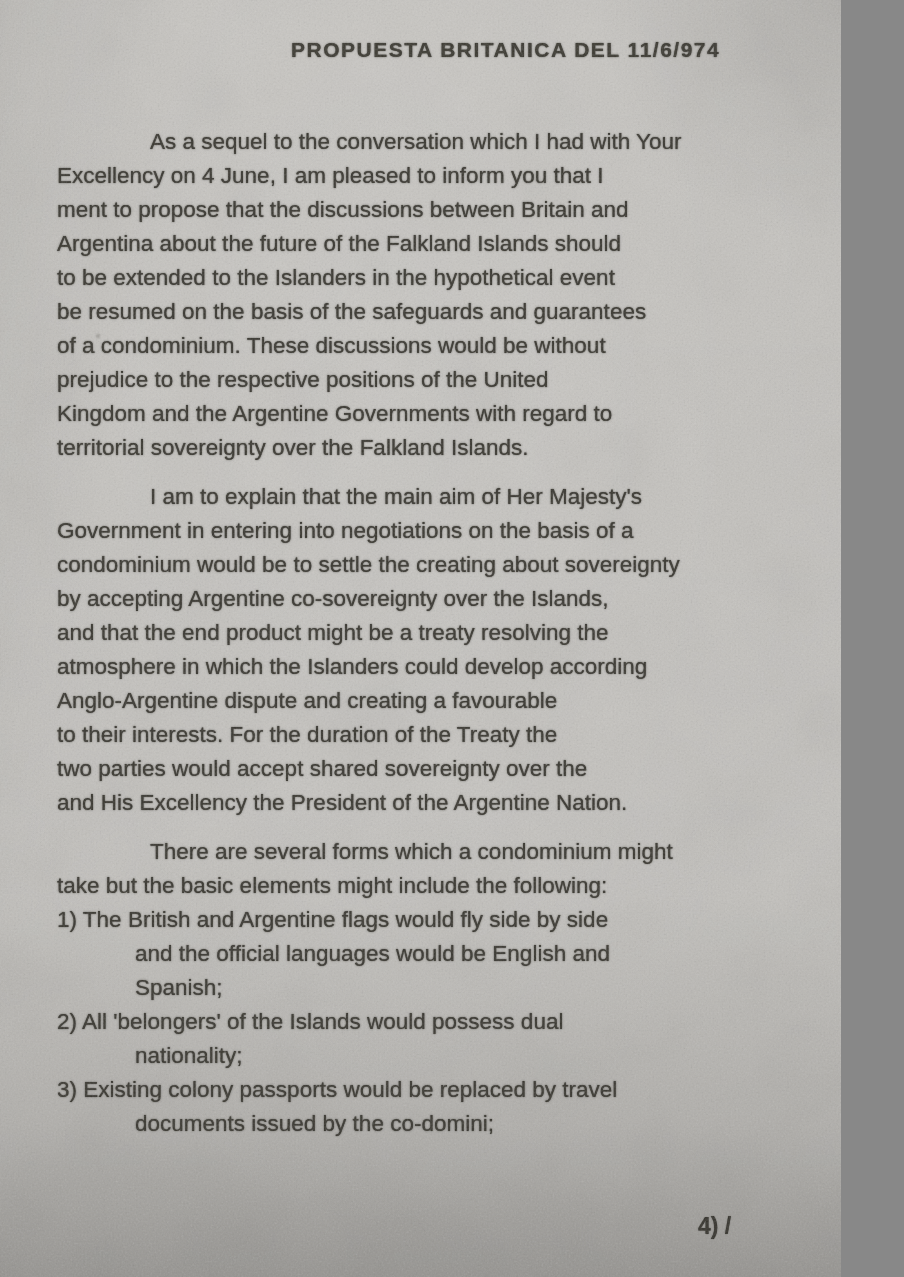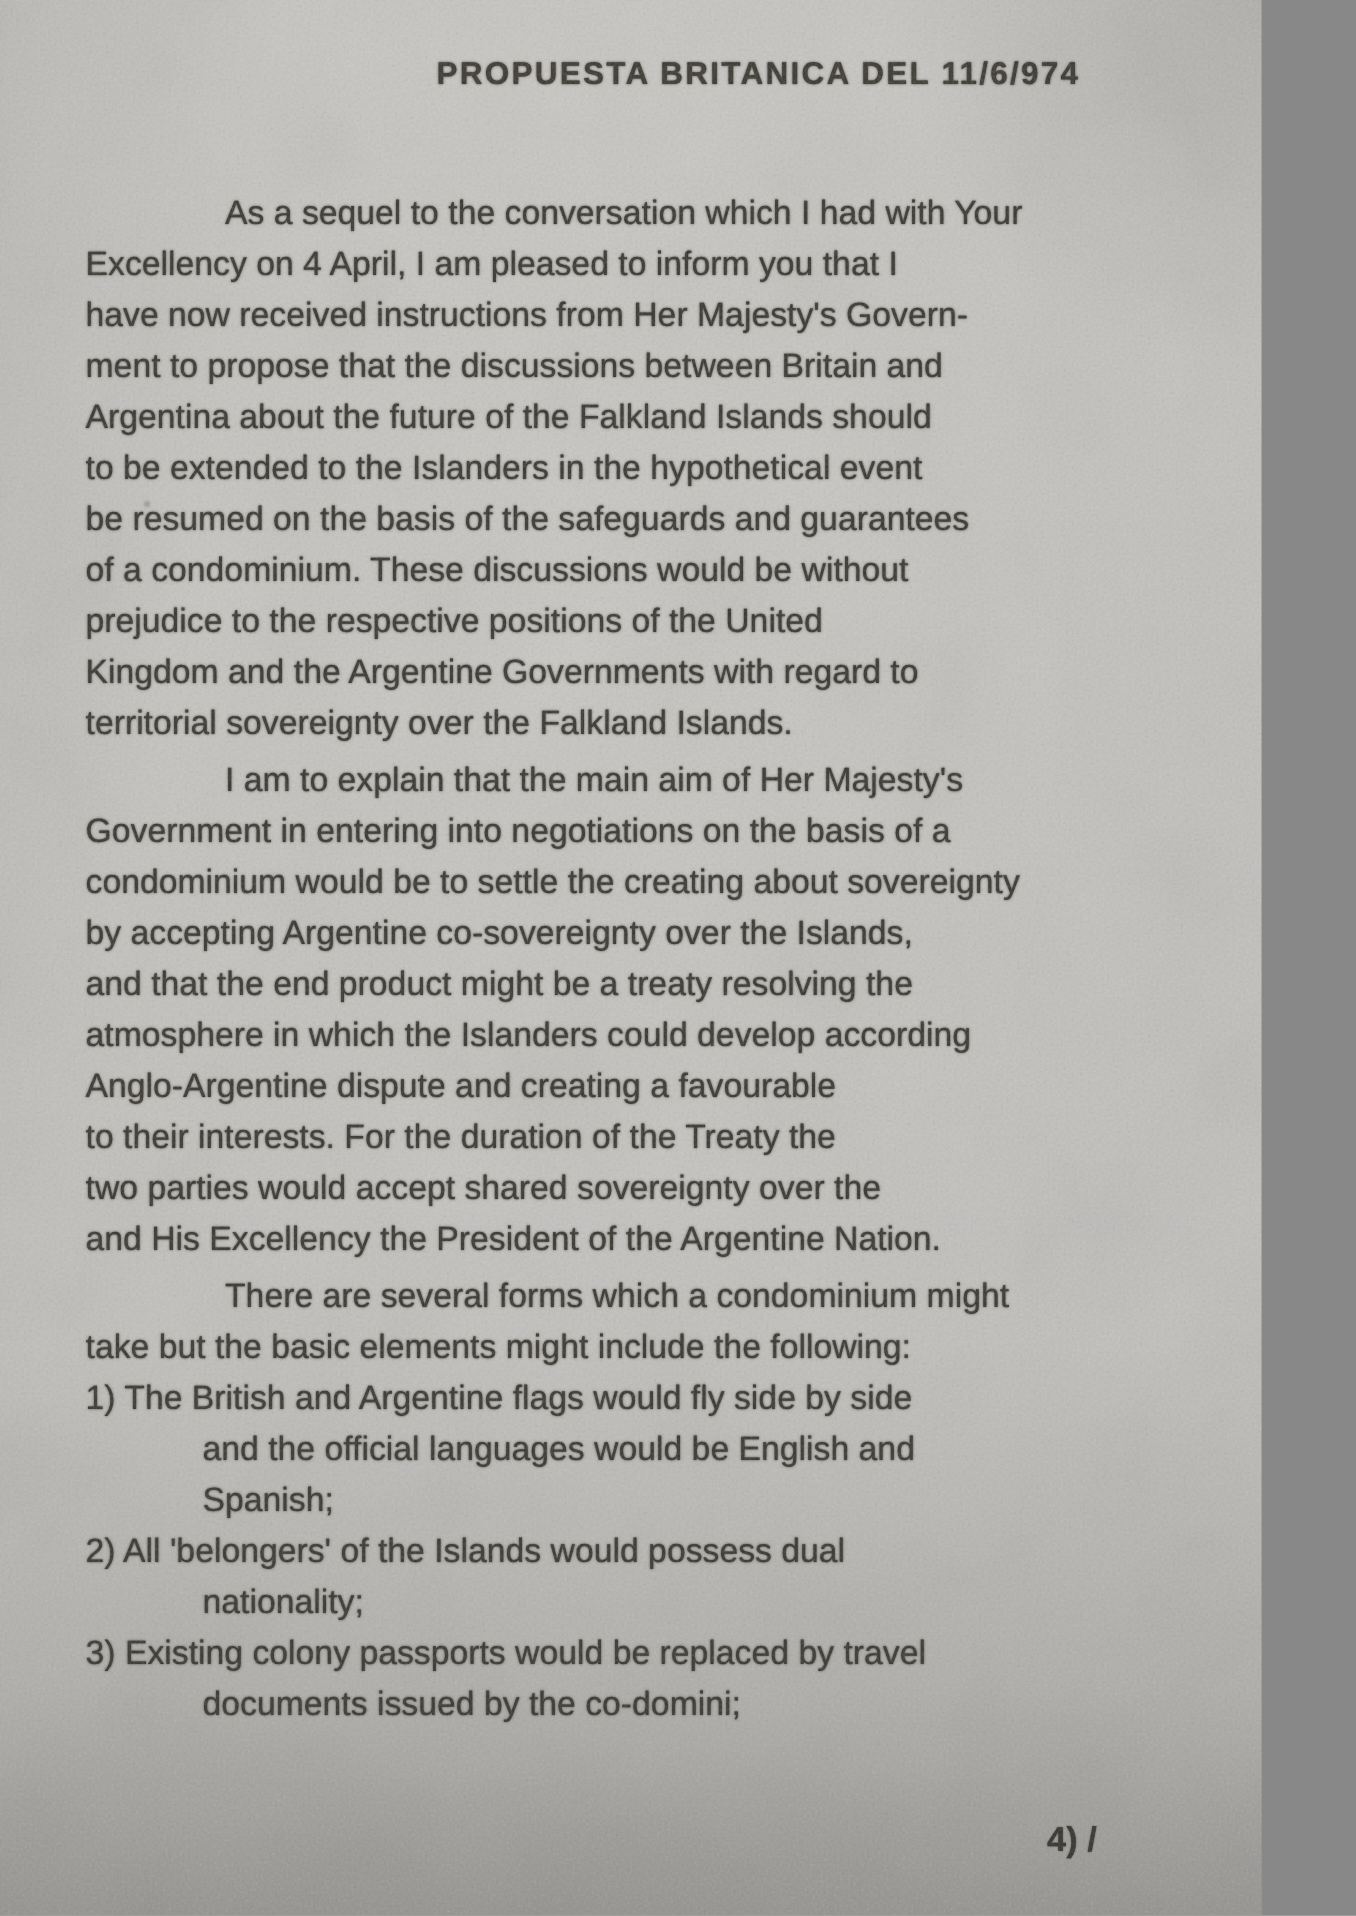--- a/index.html
+++ b/index.html
@@ -23,21 +23,21 @@
   }
   .doc-title{
     margin-left:234px;
     font-size:21px;font-weight:bold;letter-spacing:1.5px;
     white-space:nowrap;
     color:#3a3830;
   }
   .doc-body{margin-top:63px;font-size:22.5px;}
   .line{height:34px;line-height:34px;white-space:nowrap;}
   .line.first{padding-left:93px;}
-  .para{margin-top:4px;}
+  .para{margin-top:15px;}
   .para:first-child{margin-top:11px;}
   .list-item .cont{padding-left:78px;}
   .continuation{
     position:absolute;left:698px;top:1213px;
     font-size:23px;font-weight:bold;
     filter:blur(0.3px);
     text-shadow:0 0 1.2px rgba(48,46,40,0.8);
     color:#34322c;
   }
   .noise{
@@ -54,22 +54,21 @@
 
 <div class="page">
 
   <div class="content">
     <div class="doc-title">PROPUESTA BRITANICA DEL 11/6/974</div>
 
     <div class="doc-body">
       <div>
           <div class="para">
             <div class="line first">As a sequel to the conversation which I had with Your</div>
-            <div class="line">Excellency on 4 April, I am pleased to inform you that I</div>
-            <div class="line">have now received instructions from Her Majesty's Govern-</div>
+            <div class="line">Excellency on 4 June, I am pleased to inform you that I</div>
             <div class="line">ment to propose that the discussions between Britain and</div>
             <div class="line">Argentina about the future of the Falkland Islands should</div>
             <div class="line">to be extended to the Islanders in the hypothetical event</div>
             <div class="line">be resumed on the basis of the safeguards and guarantees</div>
             <div class="line">of a condominium.  These discussions would be without</div>
             <div class="line">prejudice to the respective positions of the United</div>
             <div class="line">Kingdom and the Argentine Governments with regard to</div>
             <div class="line">territorial sovereignty over the Falkland Islands.</div>
           </div>
           <div class="para">

